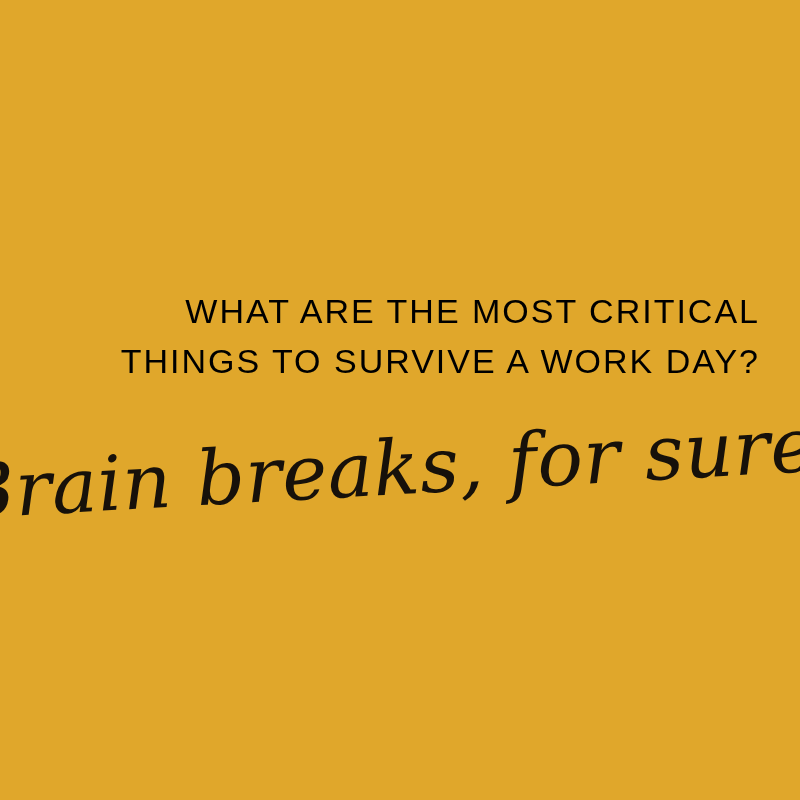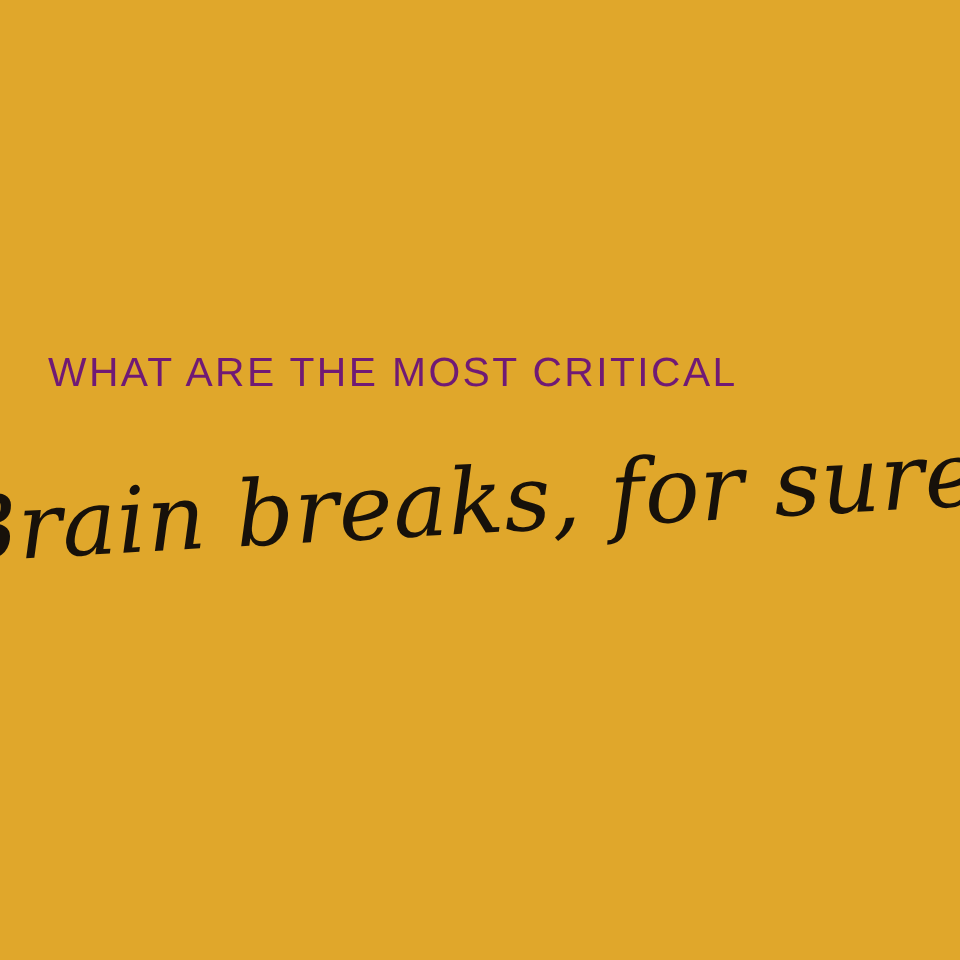--- a/index.html
+++ b/index.html
@@ -23,22 +23,22 @@
     position: absolute;
     left: 0;
     top: 286px;
     width: 800px;
     display: flex;
     flex-direction: column;
     align-items: center;
   }
   .headline {
     width: 720px;
-    text-align: left;
-    color: #701a75;
+    text-align: right;
+    color: #000000;
     font-family: "Liberation Sans", sans-serif;
     font-weight: 300;
     font-size: 34px;
     line-height: 50px;
     letter-spacing: 2.0px;
     text-transform: uppercase;
     -webkit-font-smoothing: antialiased;
   }
   .headline-line {
     display: block;
@@ -68,20 +68,21 @@
 </style>
 </head>
 <body>
 
 <div class="canvas">
 
   <div class="content-block">
 
     <div class="headline">
       <span class="headline-line">WHAT ARE THE MOST CRITICAL</span>
+      <span class="headline-line">THINGS TO SURVIVE A WORK DAY?</span>
     </div>
 
     <div class="script-wrap">
       <svg class="script-svg" viewBox="0 0 800 130" xmlns="http://www.w3.org/2000/svg">
         <text class="script-text" x="400" y="86" text-anchor="middle" transform="rotate(-3.2 400 70)">Brain breaks, for sure.</text>
       </svg>
     </div>
 
   </div>
 

